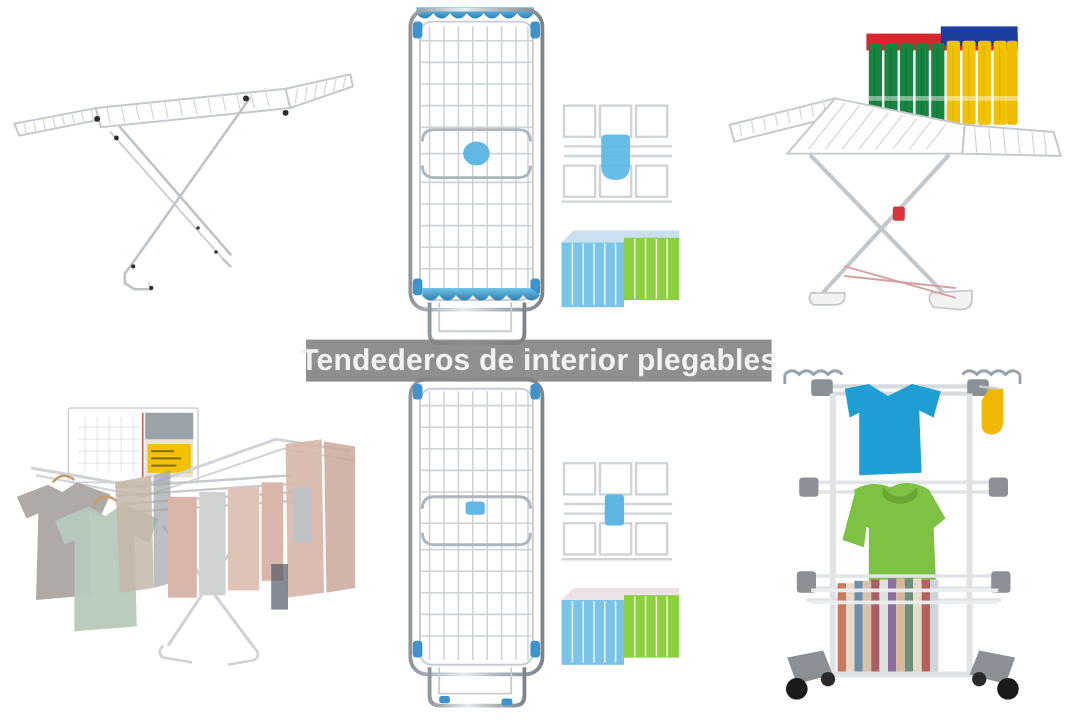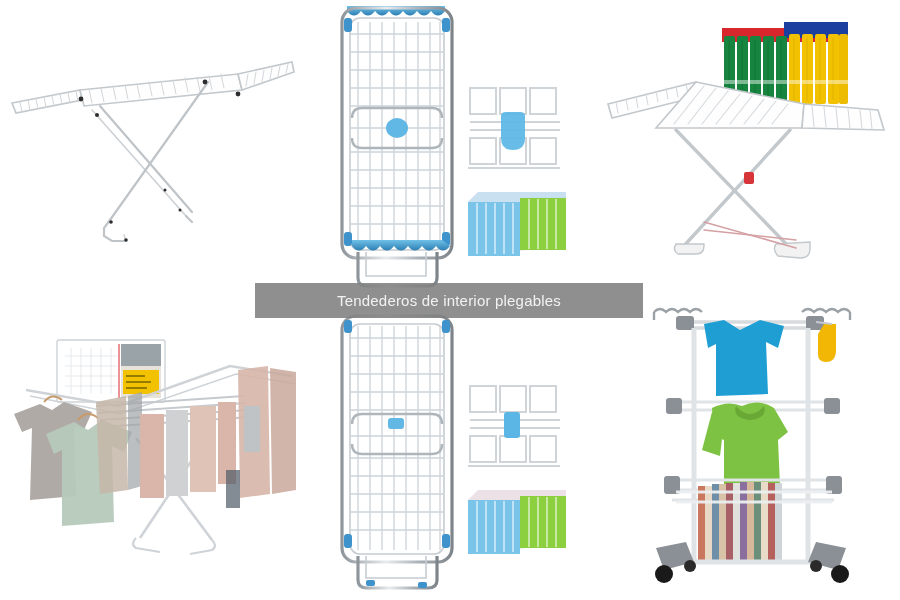--- a/index.html
+++ b/index.html
@@ -17,21 +17,21 @@
   .svgfill{display:block;width:100%;height:100%;}
 
   
   .banner{
     position:absolute;left:255px;top:283px;width:388px;height:35px;
     background:rgba(128,128,128,0.88);
     display:flex;align-items:center;justify-content:center;
     z-index:50;
   }
   .banner-text{
-    color:#f2f2f2;font-size:15px;font-weight:400;letter-spacing:0.2px;
+    color:#f2f2f2;font-size:25px;font-weight:700;letter-spacing:0.2px;
     white-space:nowrap;font-family:"Liberation Sans", sans-serif;
     line-height:1;
   }
 </style>
 </head>
 <body>
 
 <div class="collage">
 
   <div class="cell" style="left:0px;top:0px;width:300px;height:290px;">

